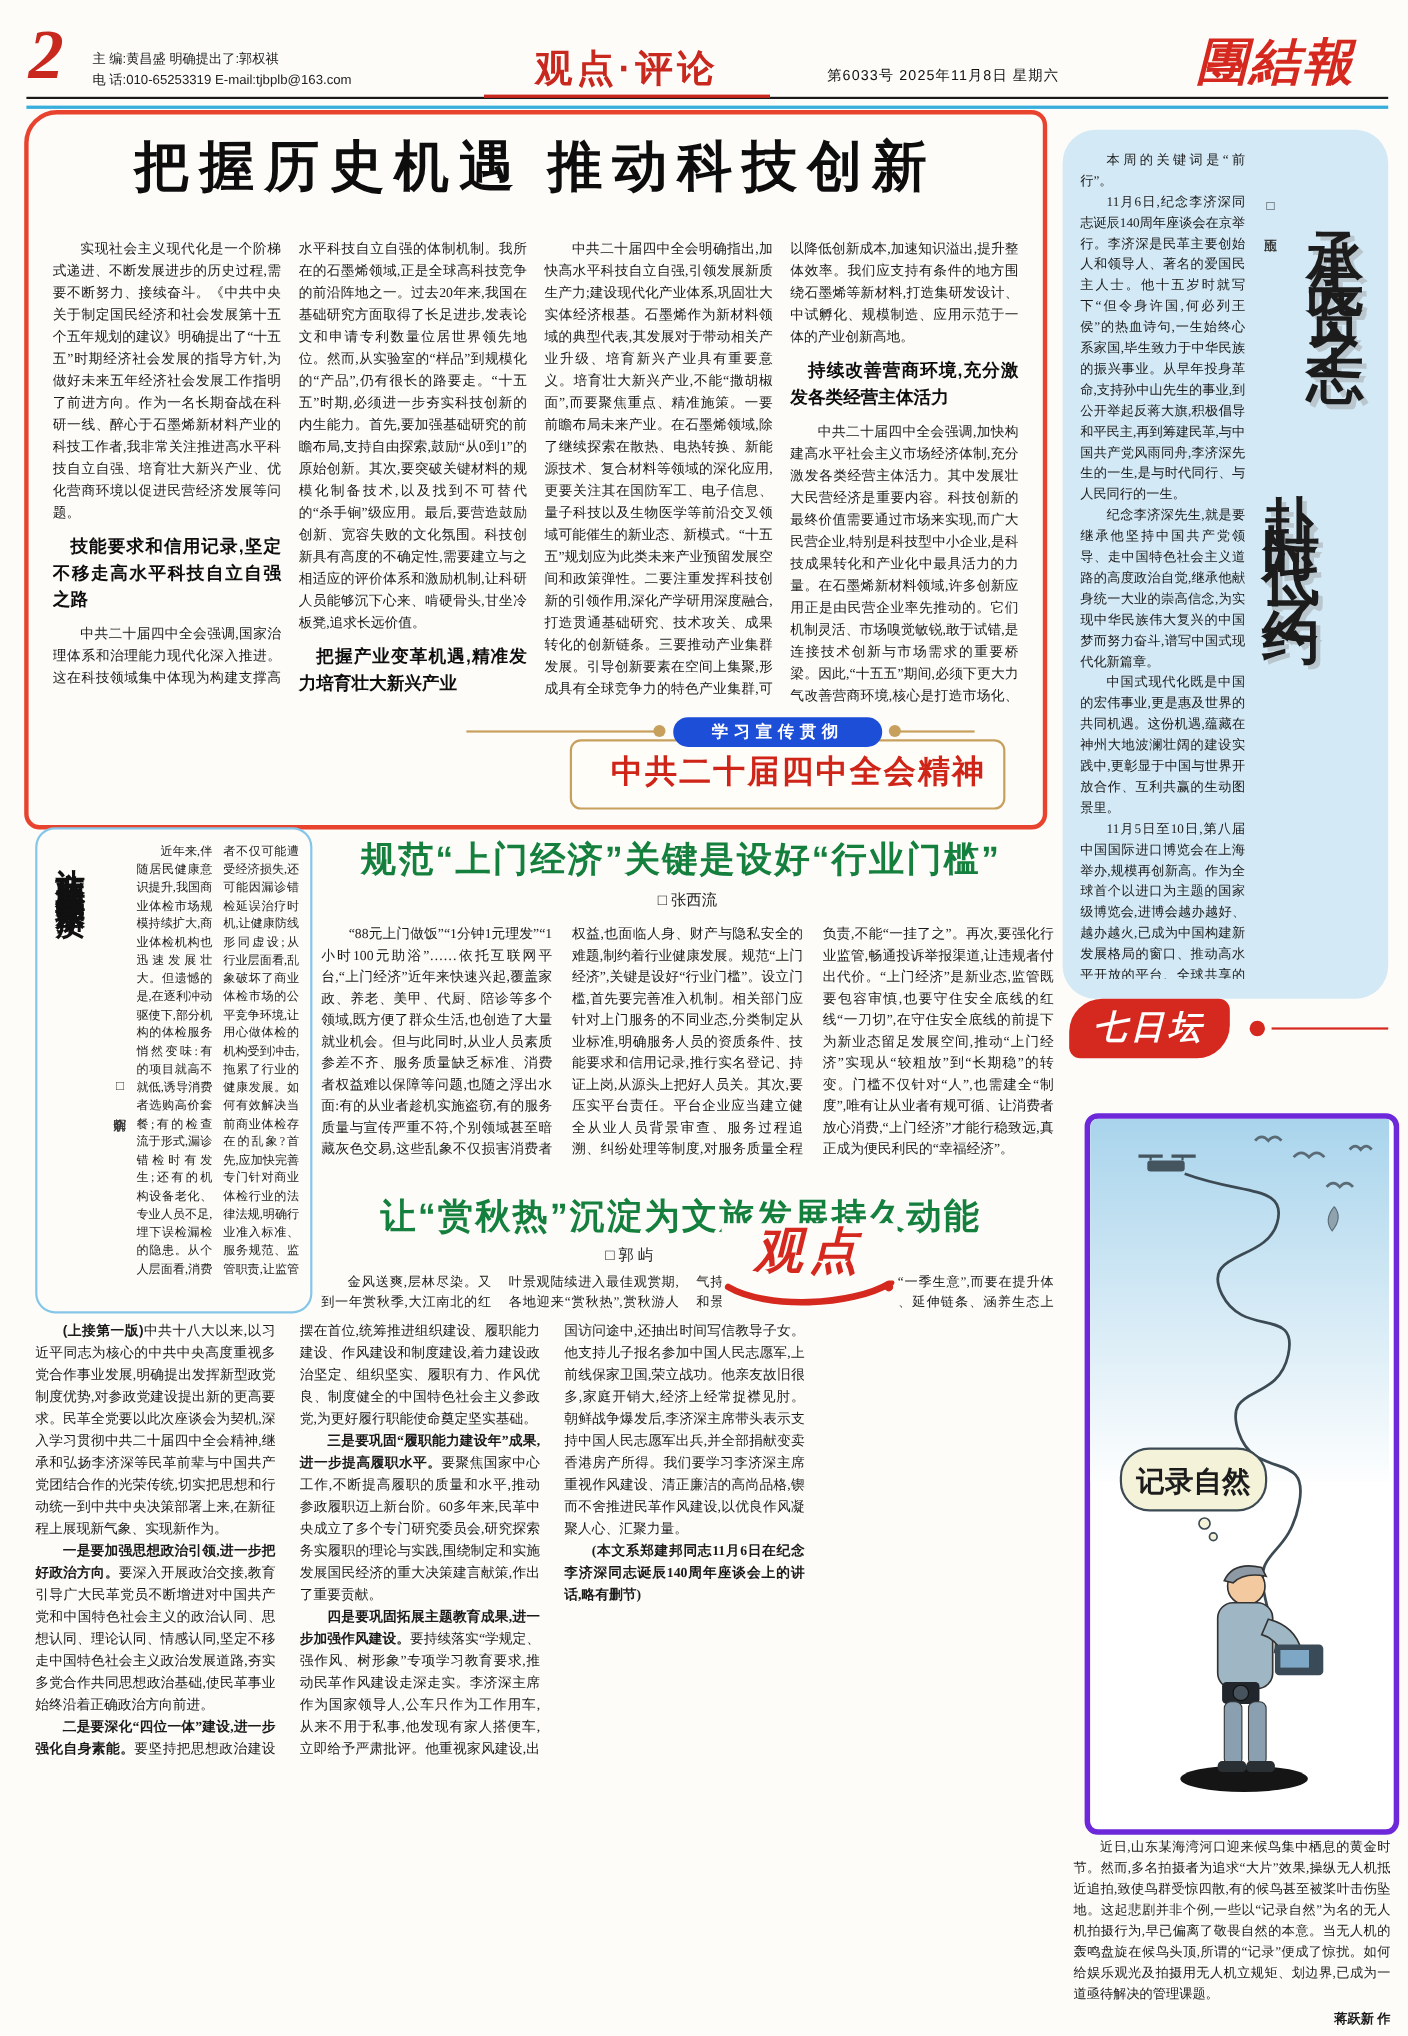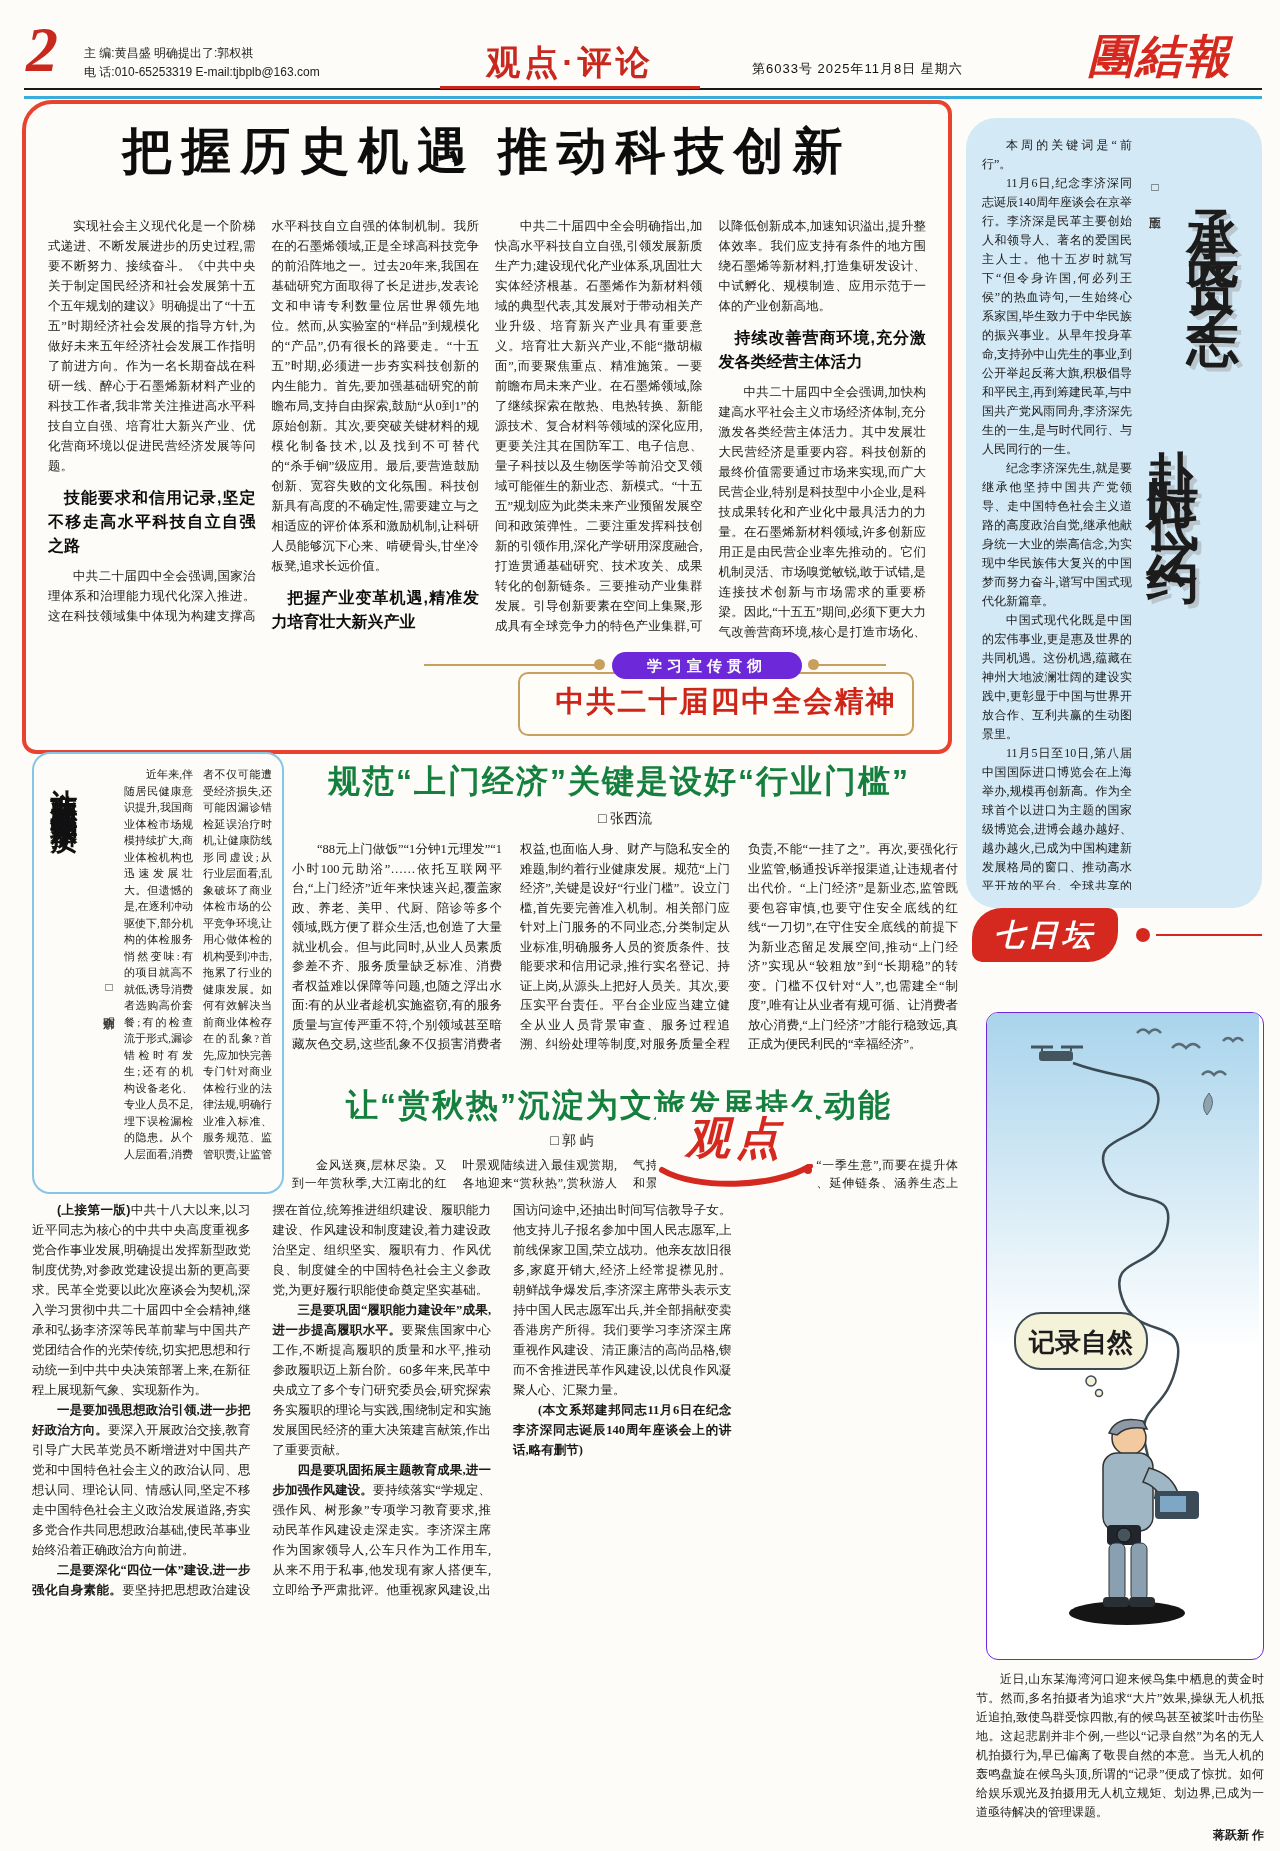--- a/index.html
+++ b/index.html
@@ -22,21 +22,21 @@
   .leadtitle{left:0;top:14px;width:100%;text-align:center;font-size:50px;font-weight:bold;
              letter-spacing:9px;color:#0d0d0d;}
   .leadby{left:0;top:82px;width:100%;text-align:center;font-size:15px;color:#222;}
   .leadbody{left:22px;top:112px;width:878px;height:428px;column-count:4;column-gap:16px;
             column-fill:auto;overflow:hidden;font-size:12.5px;line-height:20px;text-align:justify;}
   .leadbody p{margin:0;text-indent:2em;}
   .leadbody h3{font-family:"Liberation Sans","DejaVu Sans",sans-serif;font-size:16px;line-height:24px;
                margin:10px 0 8px 0;color:#0d0d0d;text-indent:1em;}
   
   .badgeframe{left:492px;top:568px;width:392px;height:60px;border:2px solid #c8a05e;border-radius:10px;background:#fffdf8;}
-  .badgeband{left:586px;top:548px;width:190px;height:27px;background:#6d28d9;border-radius:14px;
+  .badgeband{left:586px;top:548px;width:190px;height:27px;background:#1d4ed8;border-radius:14px;
              color:#fff;text-align:center;font-size:15px;line-height:27px;font-weight:bold;letter-spacing:5px;}
   .badgemain{left:492px;top:578px;width:392px;text-align:center;font-size:29px;font-weight:bold;color:#cf2418;letter-spacing:2px;
              font-family:"DejaVu Serif","Liberation Serif",serif;padding-left:12px;}
   .badgeline-l{left:398px;top:560px;width:180px;height:2px;background:#c8a05e;}
   .badgedot-l{left:568px;top:555px;width:11px;height:11px;border-radius:50%;background:#c8a05e;}
   .badgedot-r{left:782px;top:555px;width:11px;height:11px;border-radius:50%;background:#c8a05e;}
   .badgeline-r{left:790px;top:560px;width:70px;height:2px;background:#c8a05e;}
   
   .medbox{left:32px;top:752px;width:248px;height:438px;border:2px solid #85c6e8;border-radius:18px;background:#fdfcf9;}
   .vert{writing-mode:vertical-rl;text-orientation:upright;}
@@ -73,21 +73,21 @@
   .btitle{font-size:52px;font-weight:bold;color:#1c1c1c;letter-spacing:26px;
           text-shadow:4px 4px 0 #b9c6ce;font-family:"Liberation Sans","DejaVu Sans",sans-serif;}
   .btitle1{left:1178px;top:168px;height:470px;}
   .btitle2{left:1138px;top:408px;height:470px;}
   .bauthor{left:1146px;top:180px;height:130px;font-size:12px;color:#333;}
   .qiritan{left:972px;top:908px;width:146px;height:54px;background:#d5281e;border-radius:30px 10px 30px 10px;
            color:#fff;text-align:center;font-size:30px;line-height:54px;font-weight:bold;letter-spacing:4px;
            font-family:"DejaVu Serif","Liberation Serif",serif;font-style:italic;}
   .qdot{left:1136px;top:928px;width:14px;height:14px;border-radius:50%;background:#d5281e;}
   .qline{left:1156px;top:934px;width:106px;height:2px;background:#d5281e;}
-  .cartoonbox{left:986px;top:1012px;width:276px;height:646px;border:1px solid #6d28d9;border-radius:12px;overflow:hidden;background:#fff;}
+  .cartoonbox{left:986px;top:1012px;width:276px;height:646px;border:5px solid #6d28d9;border-radius:12px;overflow:hidden;background:#fff;}
   .caption{left:976px;top:1670px;width:288px;font-size:12px;line-height:19px;text-align:justify;}
   .caption p{margin:0;text-indent:2em;}
   .sig{text-align:right;margin-top:4px;font-weight:bold;}
 </style>
 </head>
 <body>
 
 <div class="page">
 
   <div class="abs pagenum">2</div>

